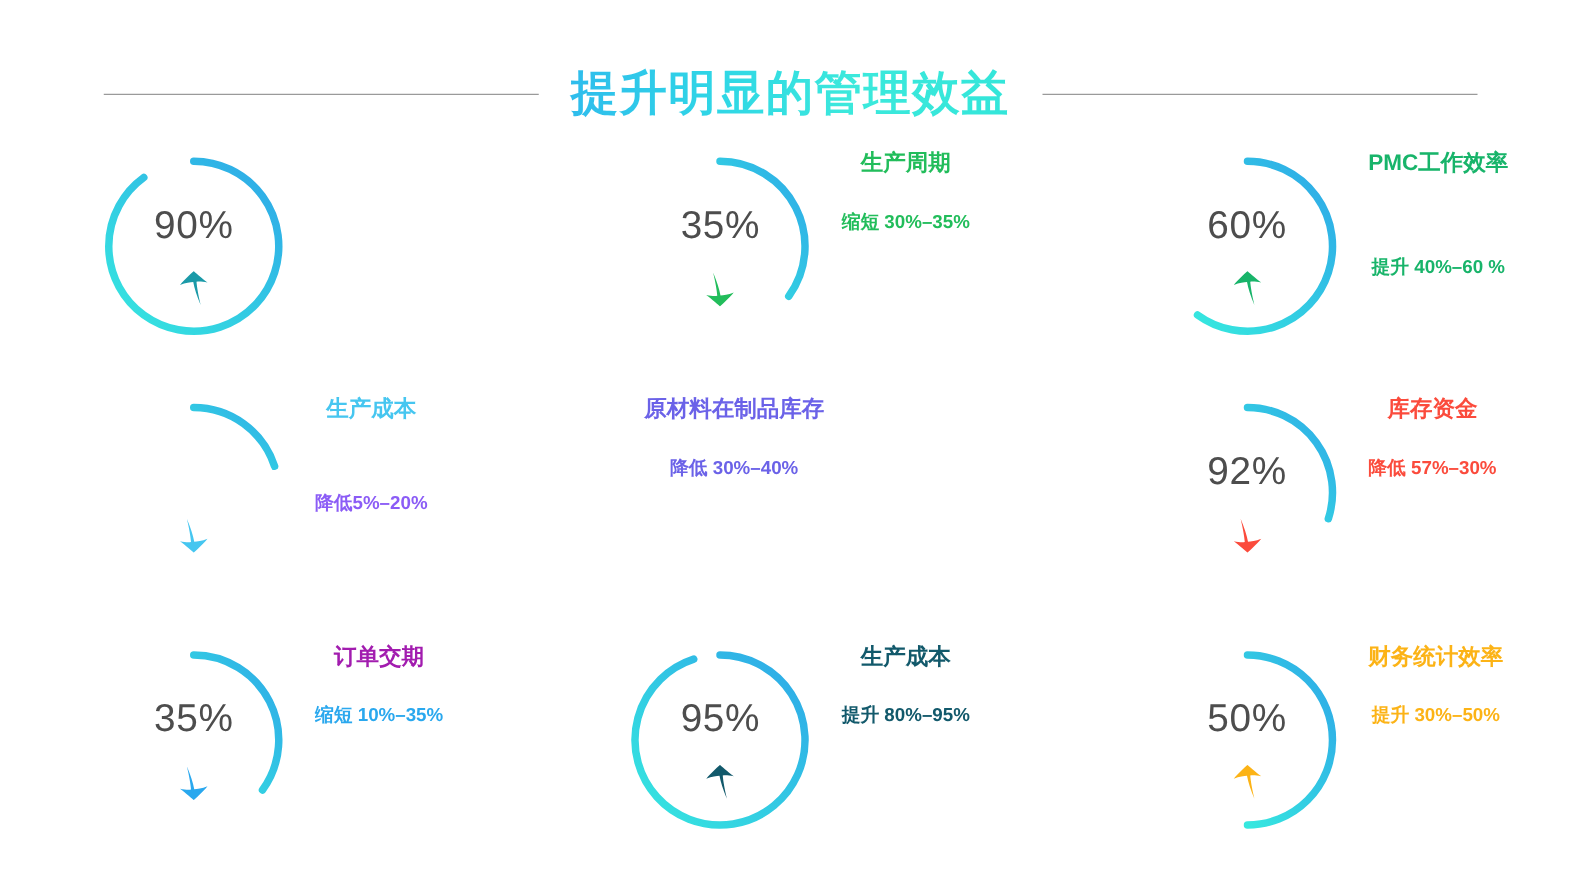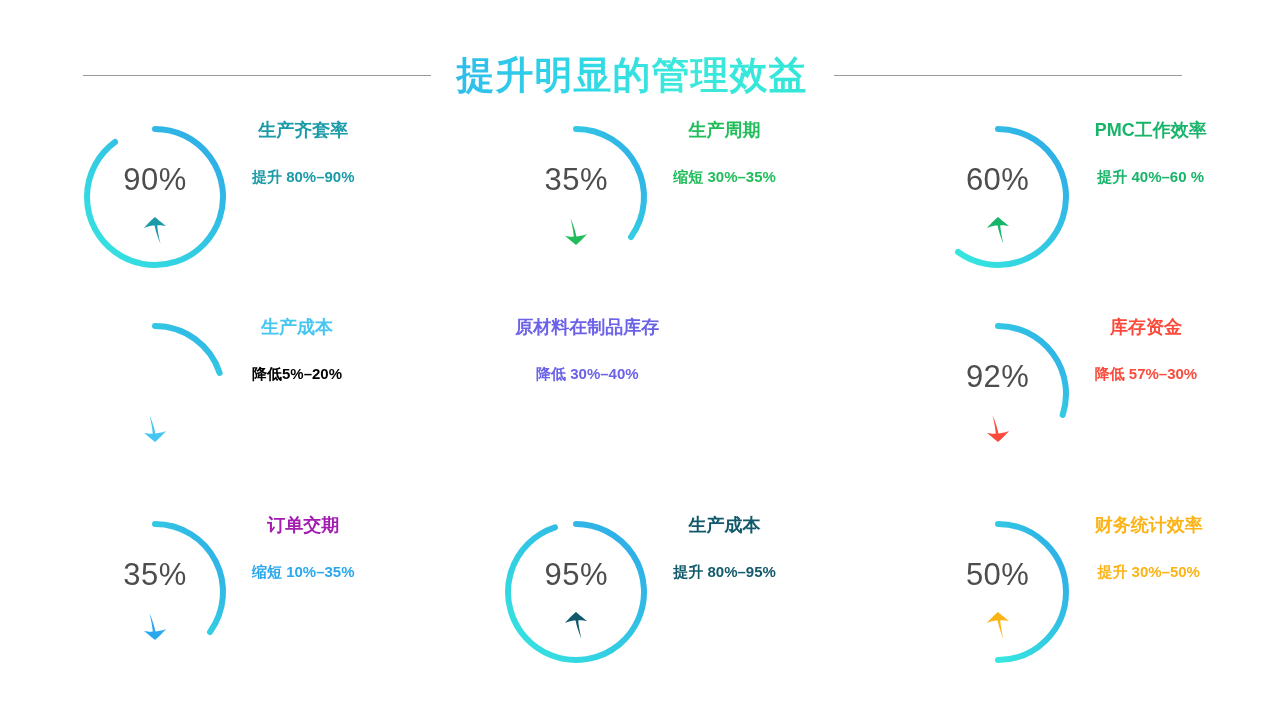--- a/index.html
+++ b/index.html
@@ -84,24 +84,20 @@
                 <stop offset="100%" stop-color="#36e8df"></stop>
               </linearGradient>
             </defs>
             <path d="M 79 11 A 68 68 0 1 1 39.03 23.99" fill="none" stroke="url(#gg0)" stroke-width="6" stroke-linecap="round"></path>
           </svg>
           <div class="pct">90%</div>
           <div class="arrow"><svg viewBox="0 0 26 30">
               <path d="M13 1 C13 1 20 7 24 10 C20 9.2 17 9 15.2 9.4 C15.6 14 16.6 20 18.5 28 C15.5 21 13.5 14.5 12.6 9.6 C10.4 9.6 6.5 10.2 2 12 C5.5 7.5 13 1 13 1 Z" fill="#1b9aa8"></path>
             </svg></div>
         </div>
-        <div class="texts">
-          <div class="cap-title" style="color: rgb(27, 154, 168);">生产齐套率</div>
-          <div class="cap-sub" style="color: rgb(27, 154, 168);">提升 80%–90%</div>
-        </div>
       </div>
       <div class="cell">
         <div class="gauge">
           <svg viewBox="0 0 158 158">
             <defs>
               <linearGradient id="gg1" x1="1" y1="0" x2="0" y2="1">
                 <stop offset="0%" stop-color="#2ea7e8"></stop>
                 <stop offset="100%" stop-color="#36e8df"></stop>
               </linearGradient>
             </defs>
@@ -128,41 +124,41 @@
             </defs>
             <path d="M 79 11 A 68 68 0 1 1 39.03 134.01" fill="none" stroke="url(#gg2)" stroke-width="6" stroke-linecap="round"></path>
           </svg>
           <div class="pct">60%</div>
           <div class="arrow"><svg viewBox="0 0 26 30">
               <path d="M13 1 C13 1 20 7 24 10 C20 9.2 17 9 15.2 9.4 C15.6 14 16.6 20 18.5 28 C15.5 21 13.5 14.5 12.6 9.6 C10.4 9.6 6.5 10.2 2 12 C5.5 7.5 13 1 13 1 Z" fill="#18b46a"></path>
             </svg></div>
         </div>
         <div class="texts">
           <div class="cap-title" style="color: rgb(24, 180, 106);">PMC工作效率</div>
-          <div class="cap-sub" style="color: rgb(24, 180, 106);">提升 40%–60 %</div>
+          <div class="cap-sub" style="color: rgb(24, 180, 106); margin-top: 36px;">提升 40%–60 %</div>
         </div>
       </div>
       <div class="cell">
         <div class="gauge">
           <svg viewBox="0 0 158 158">
             <defs>
               <linearGradient id="gg3" x1="1" y1="0" x2="0" y2="1">
                 <stop offset="0%" stop-color="#2ea7e8"></stop>
                 <stop offset="100%" stop-color="#36e8df"></stop>
               </linearGradient>
             </defs>
             <path d="M 79 11 A 68 68 0 0 1 143.67 57.99" fill="none" stroke="url(#gg3)" stroke-width="6" stroke-linecap="round"></path>
           </svg>
           <div class="arrow"><svg viewBox="0 0 26 30">
               <path d="M13 29 C13 29 6 23 2 20 C6 20.8 9 21 10.8 20.6 C10.4 16 9.4 10 7.5 2 C10.5 9 12.5 15.5 13.4 20.4 C15.6 20.4 19.5 19.8 24 18 C20.5 22.5 13 29 13 29 Z" fill="#46c6f0"></path>
             </svg></div>
         </div>
         <div class="texts">
           <div class="cap-title" style="color: rgb(70, 198, 240);">生产成本</div>
-          <div class="cap-sub" style="color: #000000;">降低5%–20%</div>
+          <div class="cap-sub" style="color: #8b5cf6; margin-top: 28px;">降低5%–20%</div>
         </div>
       </div>
       <div class="cell">
         <div class="texts">
           <div class="cap-title" style="color: rgb(107, 98, 232);">原材料在制品库存</div>
           <div class="cap-sub" style="color: rgb(107, 98, 232);">降低 30%–40%</div>
         </div>
       </div>
       <div class="cell">
         <div class="gauge">

